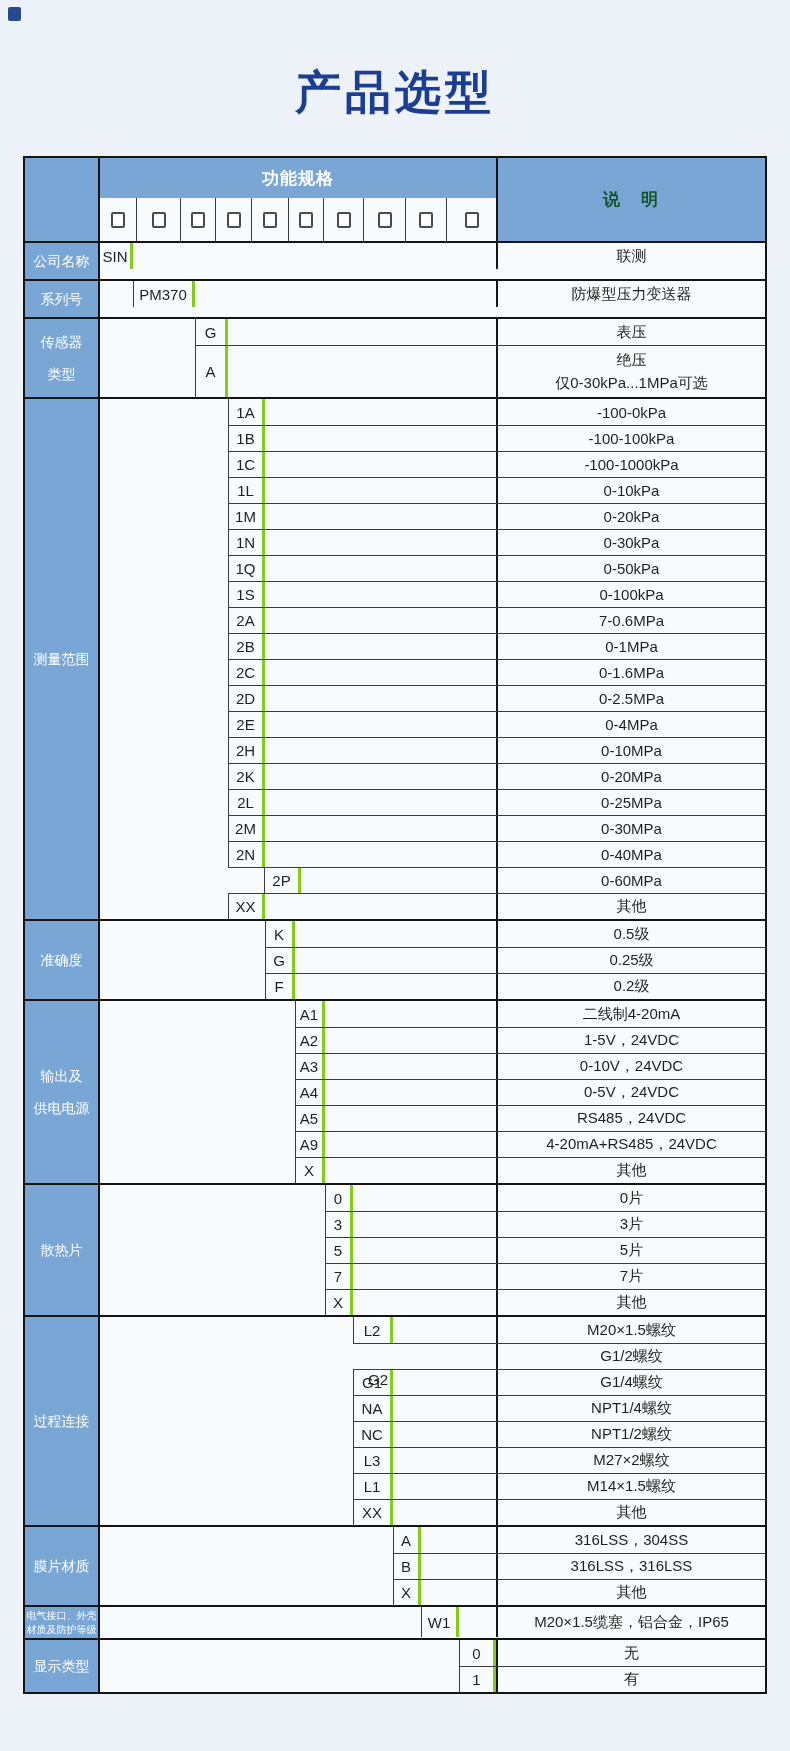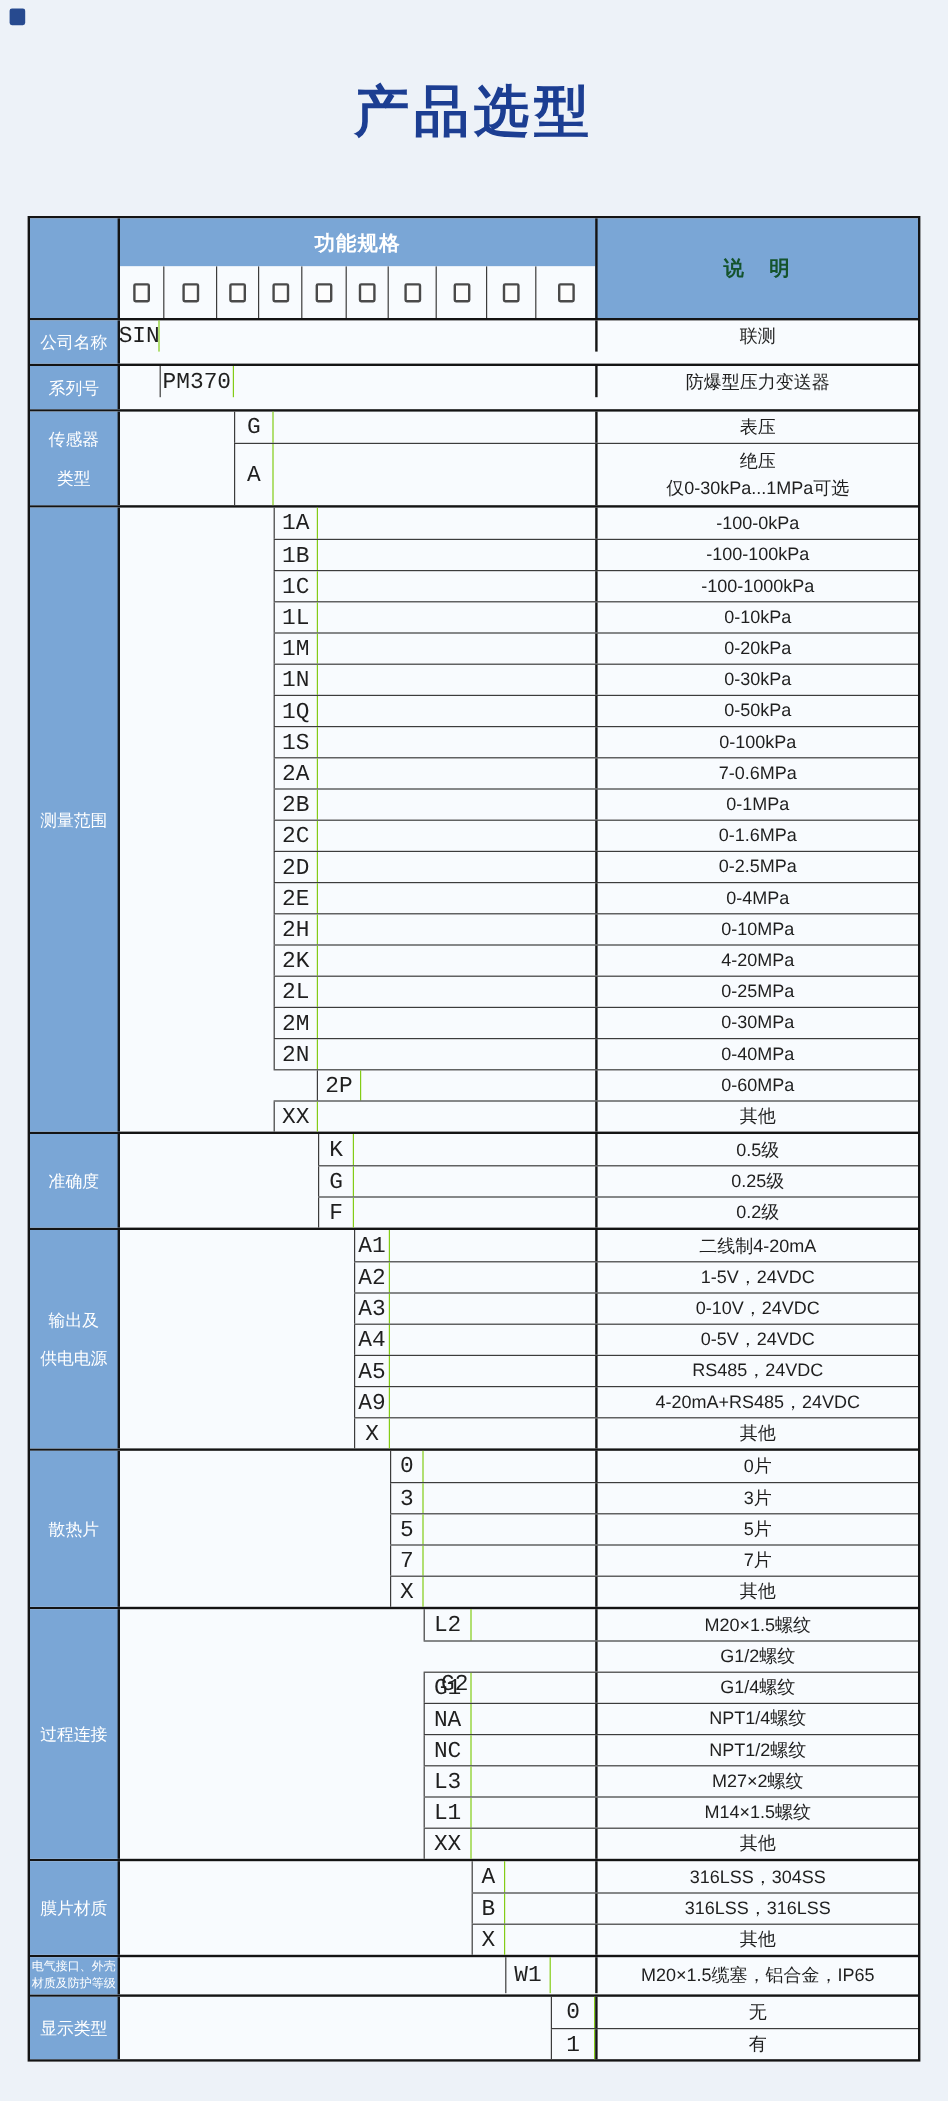--- a/index.html
+++ b/index.html
@@ -8,21 +8,21 @@
     width: 790px; height: 1751px; position: relative; overflow: hidden;
     background: #edf2f8;
     font-family: "Liberation Sans", "DejaVu Sans", sans-serif;
     color: #1f1f1f;
   }
   .corner-mark {
     position: absolute; left: 8px; top: 7px; width: 13px; height: 14px;
     background: #274a8f; border-radius: 2px;
   }
   .title {
-    margin: 0; padding: 62px 0 56px 0;
+    margin: 0; padding: 62px 0 32px 0;
     text-align: center; font-size: 46px; font-weight: 800;
     color: #1c3e92; letter-spacing: 4px;
   }
   .spec-table {
     width: 744px; margin: 0 auto;
     border: 2px solid #141414; background: #f8fbfe;
   }
   
   .thead { display: flex; height: 85px; border-bottom: 2px solid #141414; }
   .corner { width: 75px; background: #7aa6d6; border-right: 2px solid #141414; }
@@ -48,23 +48,22 @@
     width: 75px; background: #7aa6d6; color: #fff; border-right: 2px solid #141414;
     display: flex; flex-direction: column; align-items: center; justify-content: center;
     text-align: center; font-size: 14px; line-height: 2.3; padding: 2px 1px;
   }
   .lbl.small { font-size: 10px; line-height: 1.35; }
   .rows { flex: 1; display: flex; flex-direction: column; }
   .row { display: flex; align-items: stretch; }
   .row + .row { border-top: 1px solid #3c3c3c; }
   .code {
     display: flex; align-items: center; justify-content: center;
-    border-left: 1px solid #3c3c3c; border-right: 1px solid #84cc16;
-    font-size: 19px;
-    font-family: Liberation Mono, monospace;
+    border-left: 1px solid #3c3c3c; border-right: 3px solid #84cc16;
+    font-size: 15px;
   }
   .rfill { flex: 1; }
   .desc {
     width: 269px; border-left: 2px solid #141414;
     display: flex; align-items: center; justify-content: center;
     font-size: 15px; text-align: center; padding: 0 4px;
   }
   .desc.multi { flex-direction: column; padding: 2px 4px; }
   .dline { flex: 1; display: flex; align-items: center; justify-content: center; }
 </style>
@@ -235,21 +234,21 @@
             <div class="desc">0-4MPa</div>
           </div>
           <div class="row" style="height: 26px;">
             <div class="code" style="width: 37px;">2H</div>
             <div class="rfill"></div>
             <div class="desc">0-10MPa</div>
           </div>
           <div class="row" style="height: 26px;">
             <div class="code" style="width: 37px;">2K</div>
             <div class="rfill"></div>
-            <div class="desc">4-20MPa</div>
+            <div class="desc">0-20MPa</div>
           </div>
           <div class="row" style="height: 26px;">
             <div class="code" style="width: 37px;">2L</div>
             <div class="rfill"></div>
             <div class="desc">0-25MPa</div>
           </div>
           <div class="row" style="height: 26px;">
             <div class="code" style="width: 37px;">2M</div>
             <div class="rfill"></div>
             <div class="desc">0-30MPa</div>

